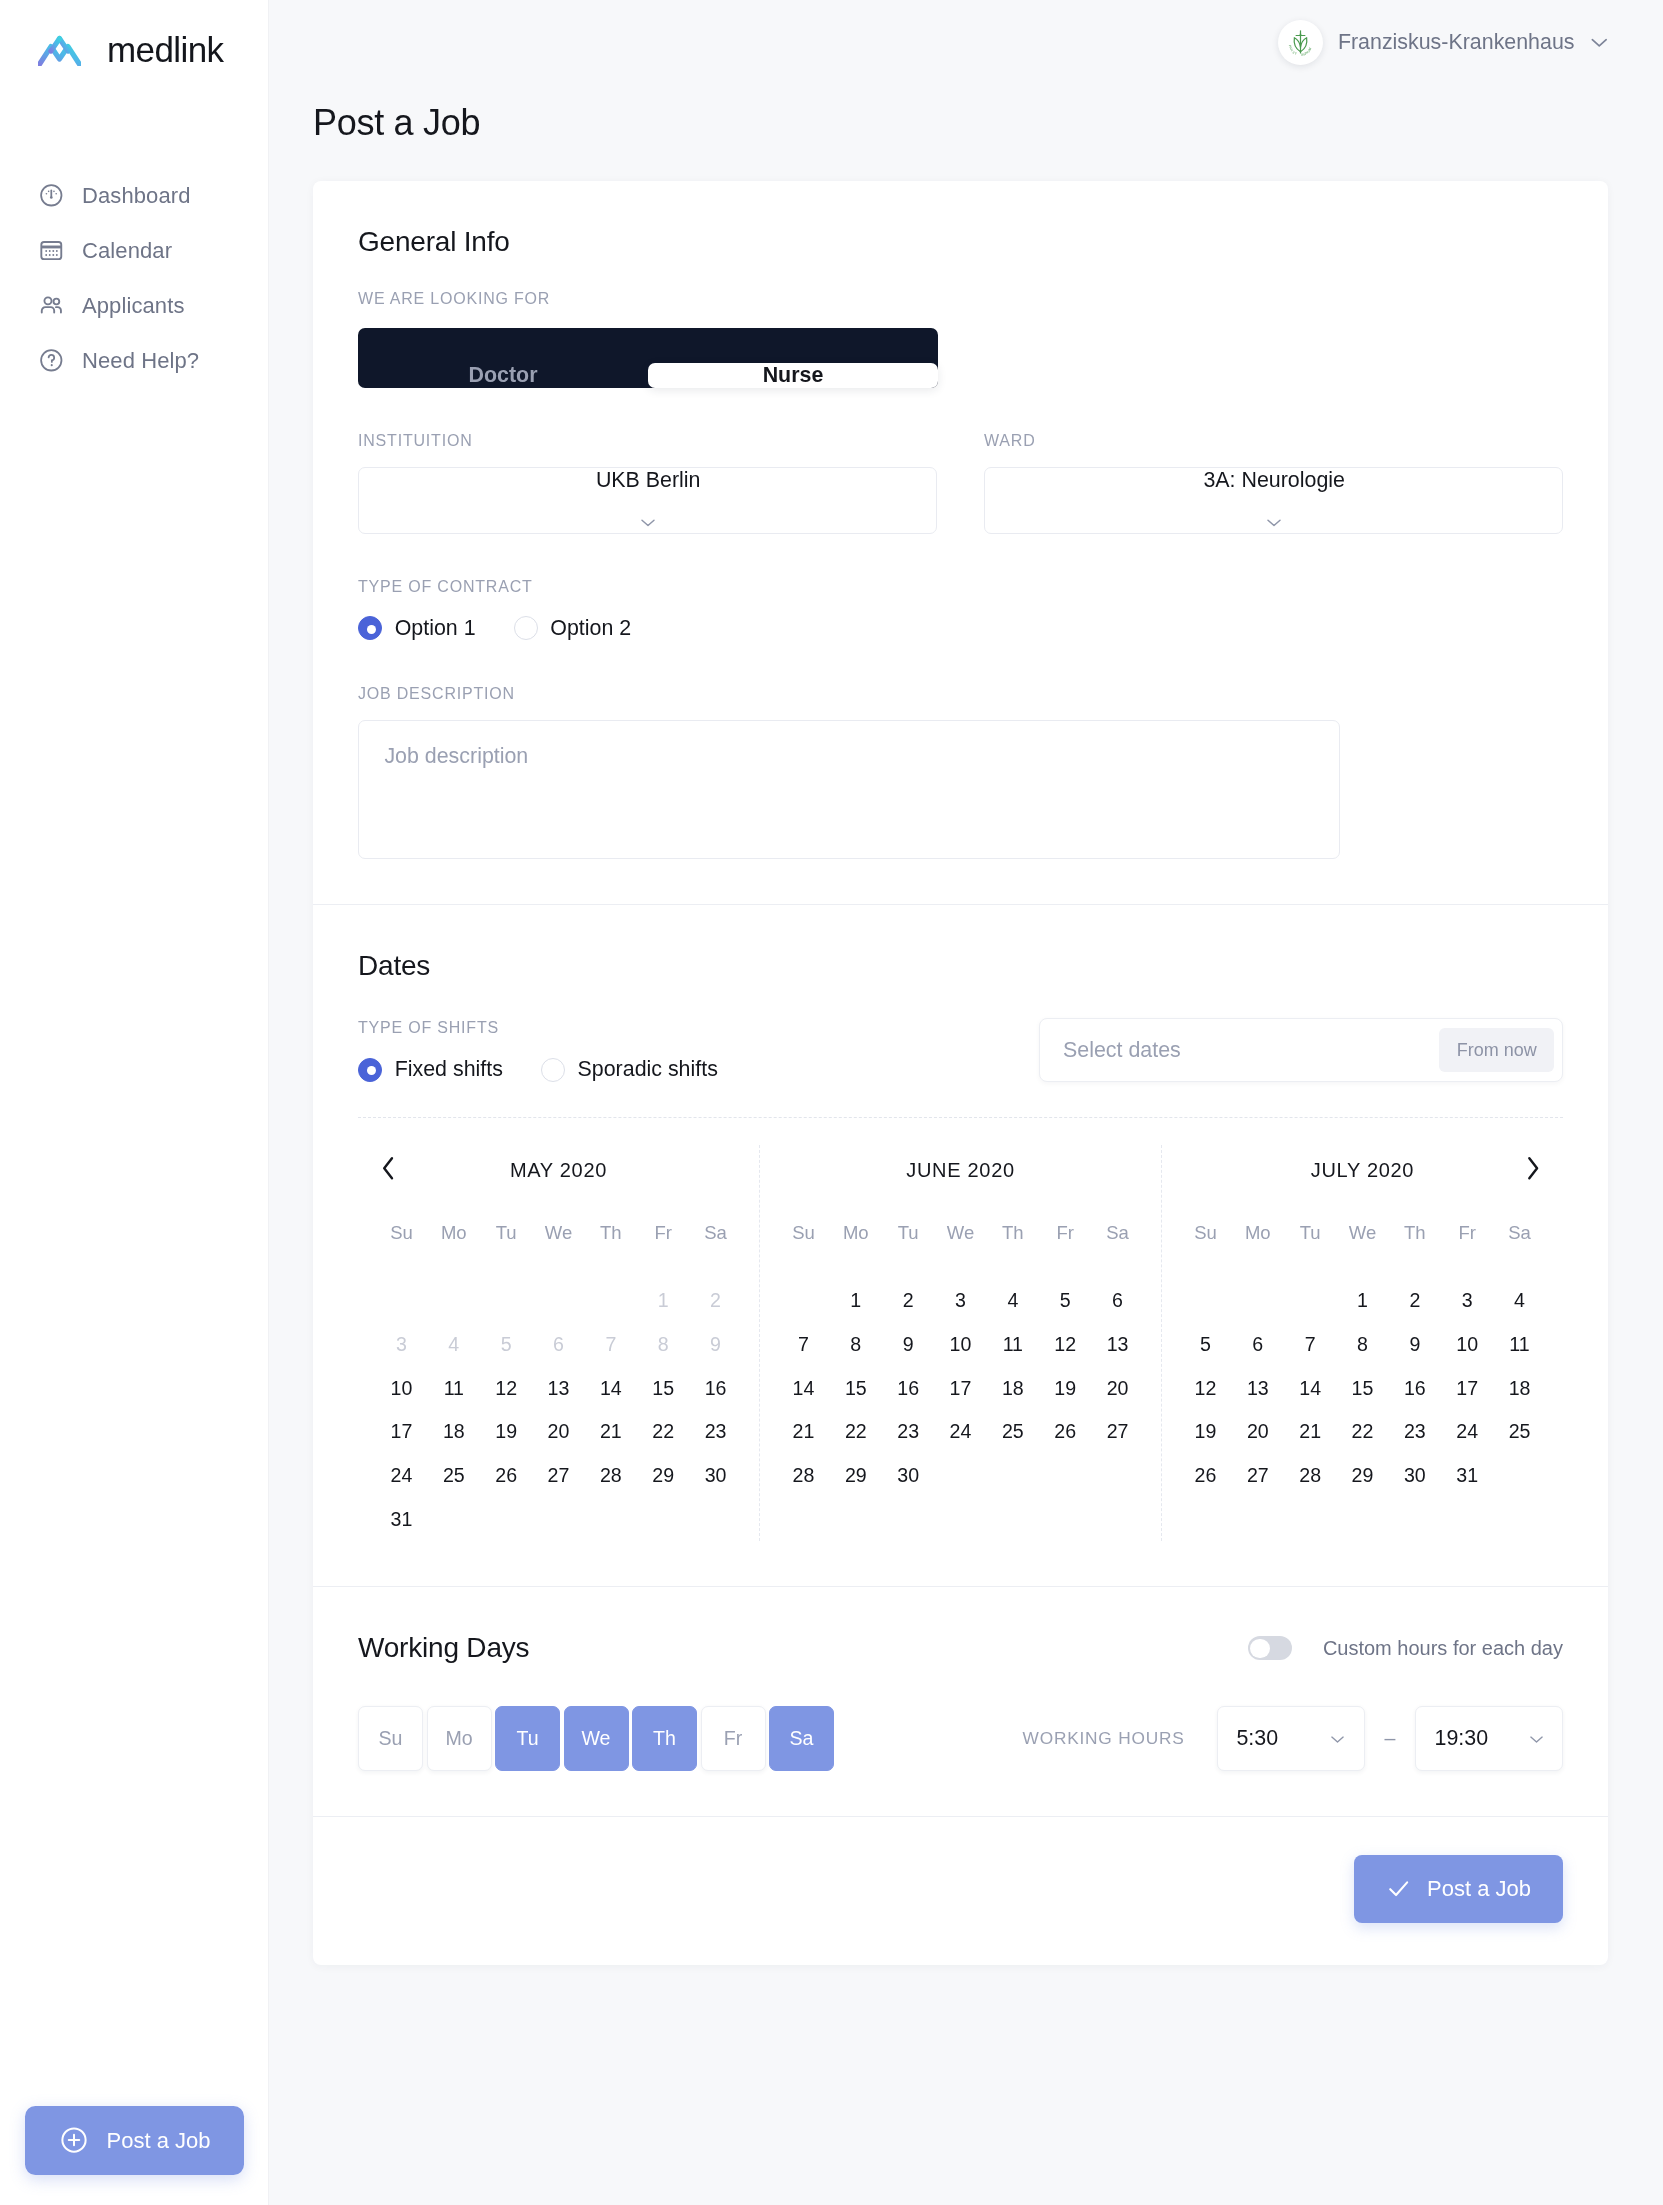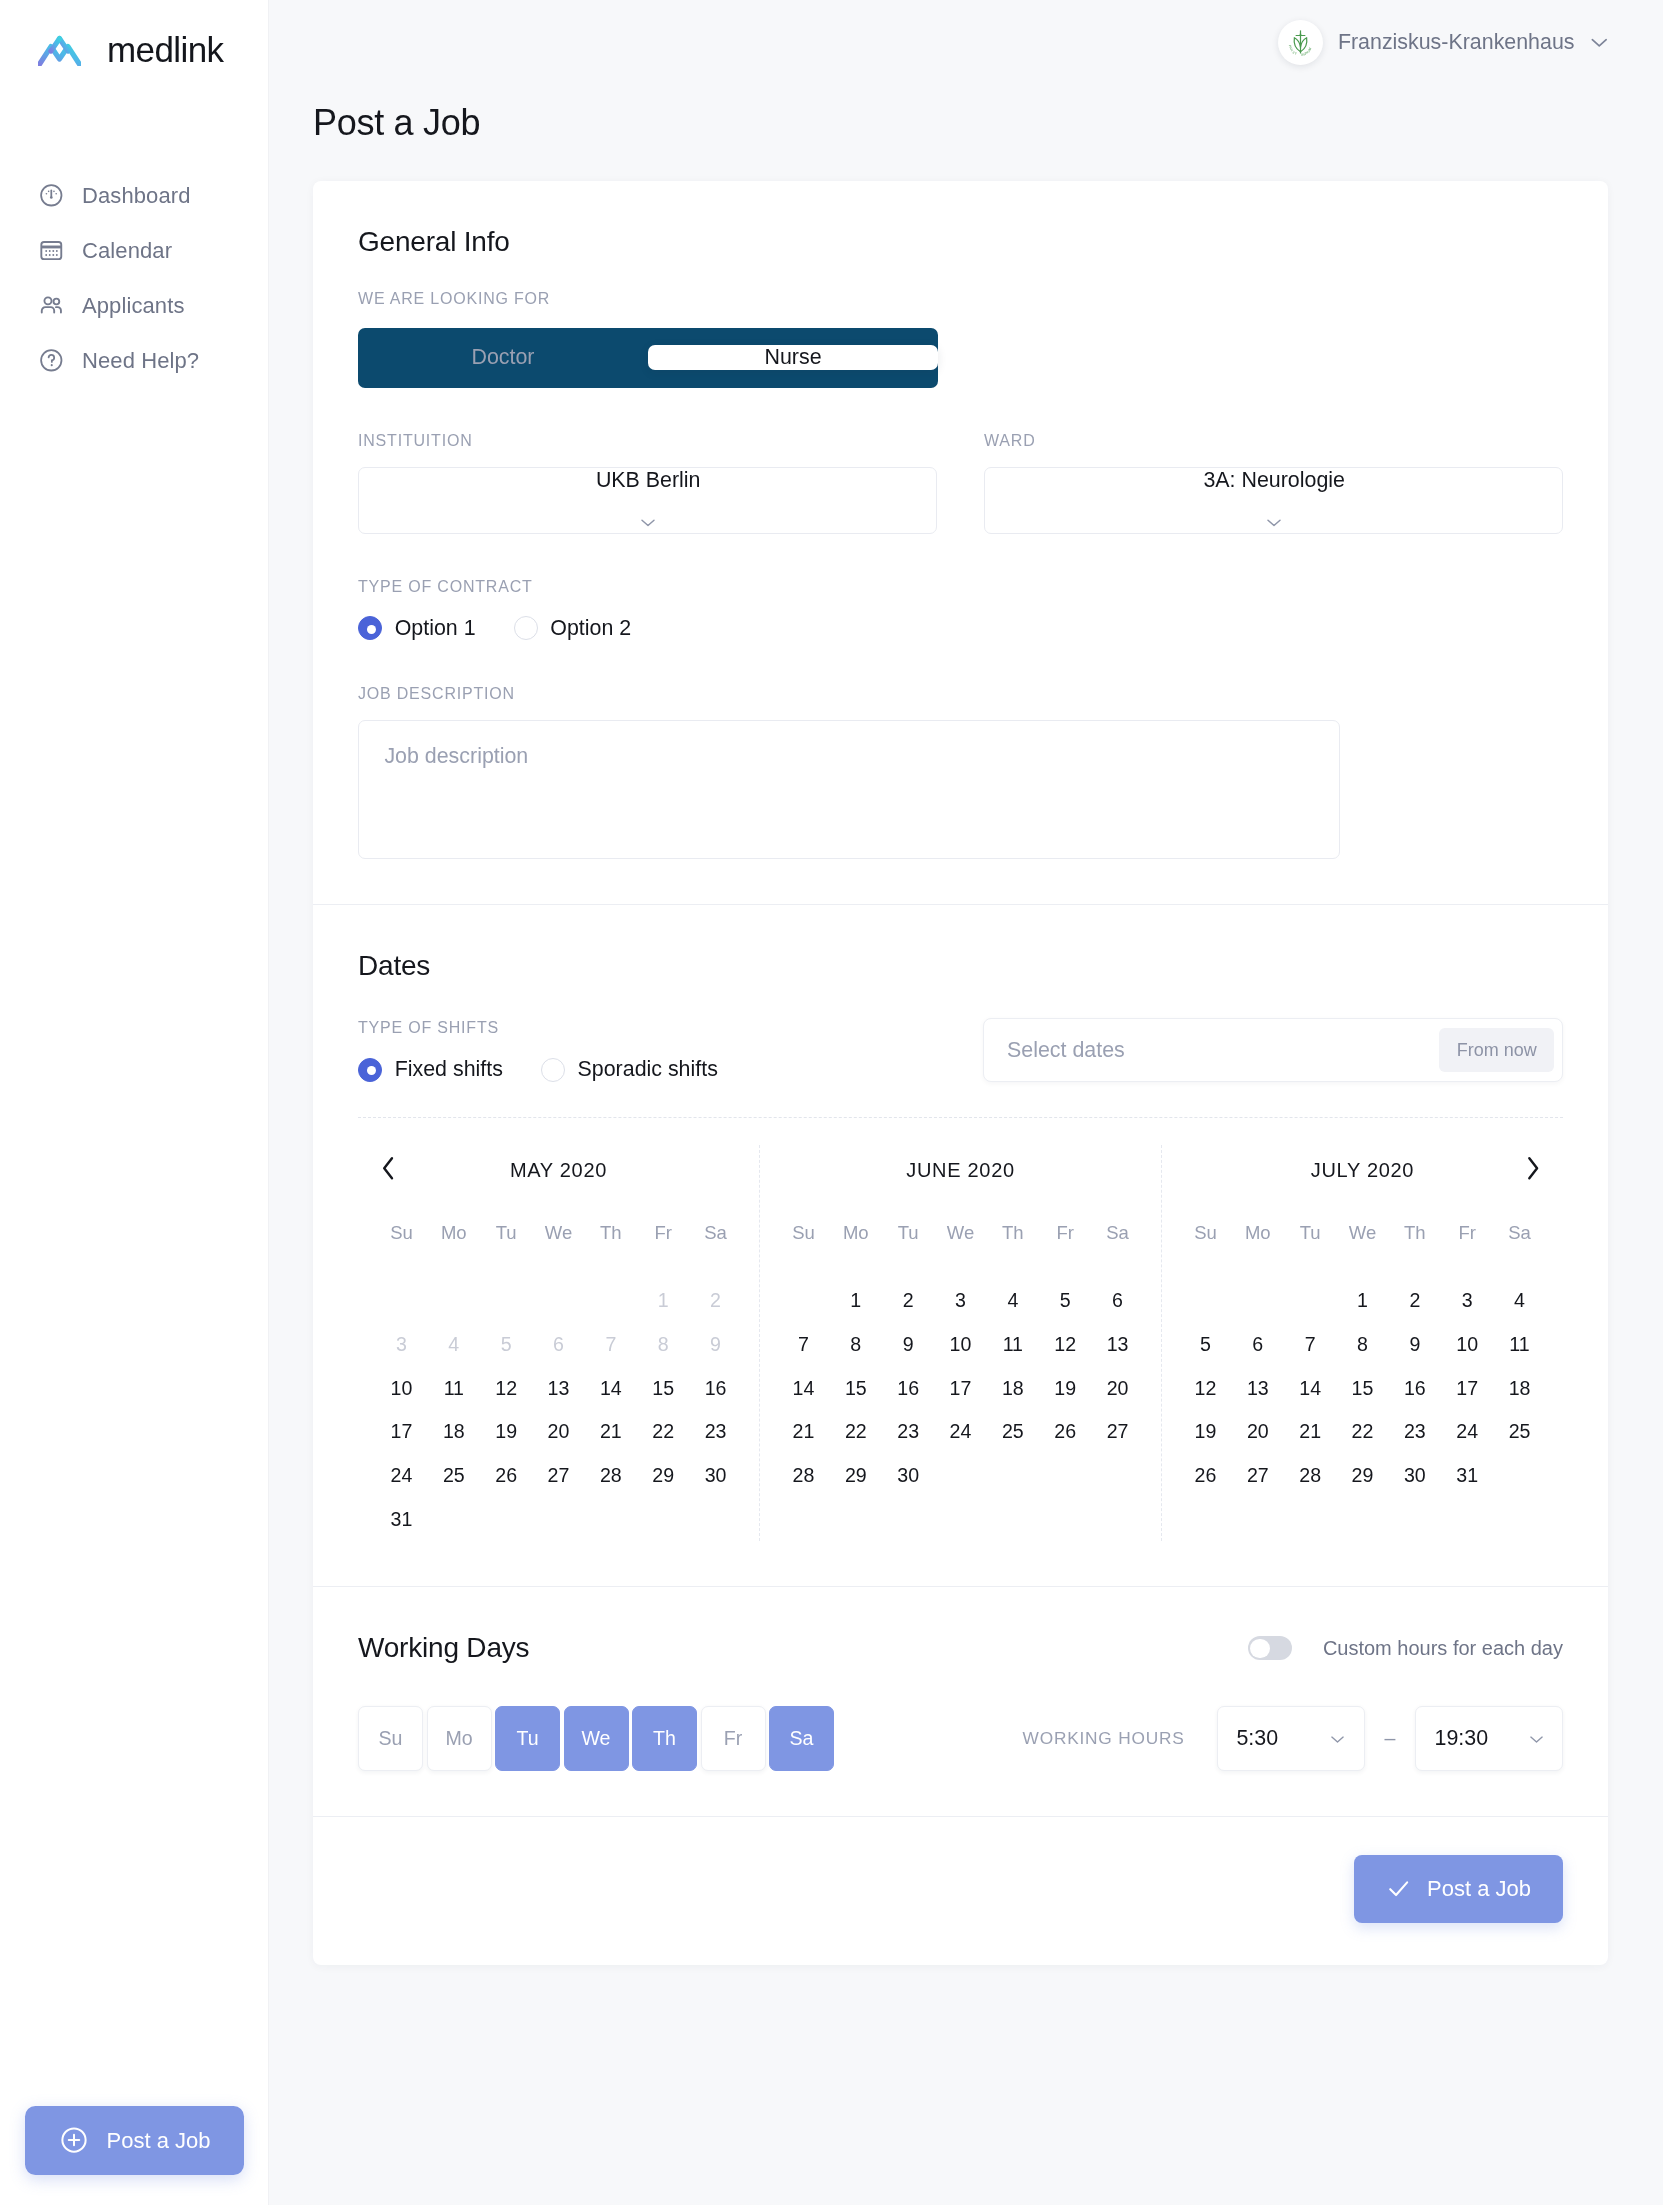--- a/index.html
+++ b/index.html
@@ -67,22 +67,22 @@
   .sec-title { font-size: 28px; font-weight: 400; color: #15171d; letter-spacing: -0.2px; }
   .field-label {
     font-size: 16px; color: #9aa0b2; letter-spacing: 0.8px;
     text-transform: uppercase;
   }
 
   
   .segmented {
     margin-top: 19.6px;
     width: 580px; height: 60px;
-    background: #0c4a6e; border-radius: 7px;
-    display: flex; align-items: center; position: relative;
+    background: #0f172a; border-radius: 7px;
+    display: flex; align-items: flex-end; position: relative; font-weight: bold;
   }
   .seg {
     flex: 1; display: flex; align-items: center; justify-content: center;
     font-size: 21.4px; color: #9aa0b2; cursor: pointer; border-radius: 7px;
   }
   .seg.active {
     background: #ffffff; color: #15171d;
     box-shadow: 0 2.3px 9.2px rgba(28,35,60,0.10);
   }
 
@@ -117,21 +117,21 @@
     border: 0.6px solid #e9ebf1; border-radius: 7px; background: #fff;
     padding: 23px 25.4px;
   }
   .ta .ph { font-size: 21.4px; color: #9aa0b2; }
 
   .block { margin-top: 44px; }
 
   
   .dates-row { display: flex; align-items: flex-end; justify-content: space-between; margin-top: 36px; }
   .datebox {
-    width: 580px; height: 64px;
+    width: 524px; height: 64px;
     border: 0.6px solid #eceef3; border-radius: 8px; background: #fff;
     display: flex; align-items: center; justify-content: space-between;
     padding: 0 8px 0 23px;
     box-shadow: 0 1.2px 5.8px rgba(28,35,60,0.04);
   }
   .datebox .ph { font-size: 21.4px; color: #9aa0b2; }
   .fromnow {
     background: #f1f2f6; border-radius: 5.8px;
     padding: 11.6px 17.3px; font-size: 18px; color: #8d93a6;
     cursor: pointer;

